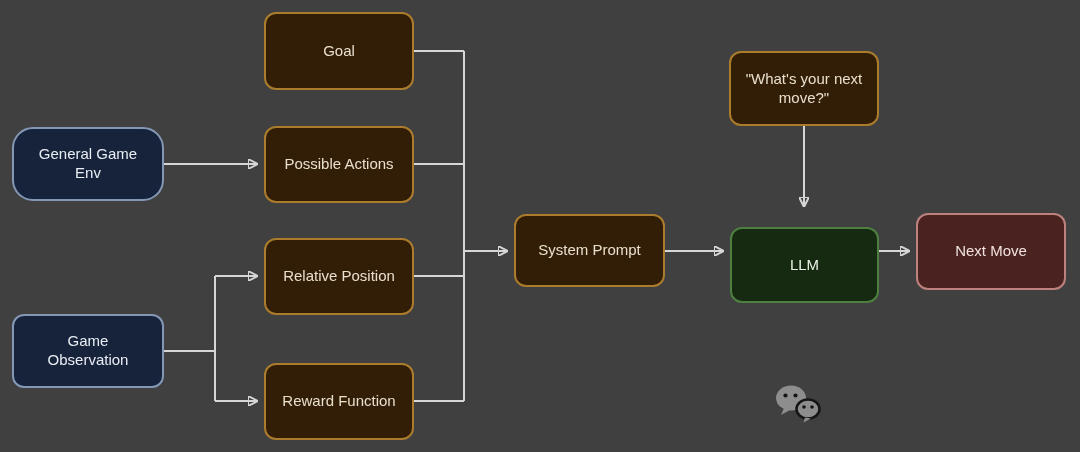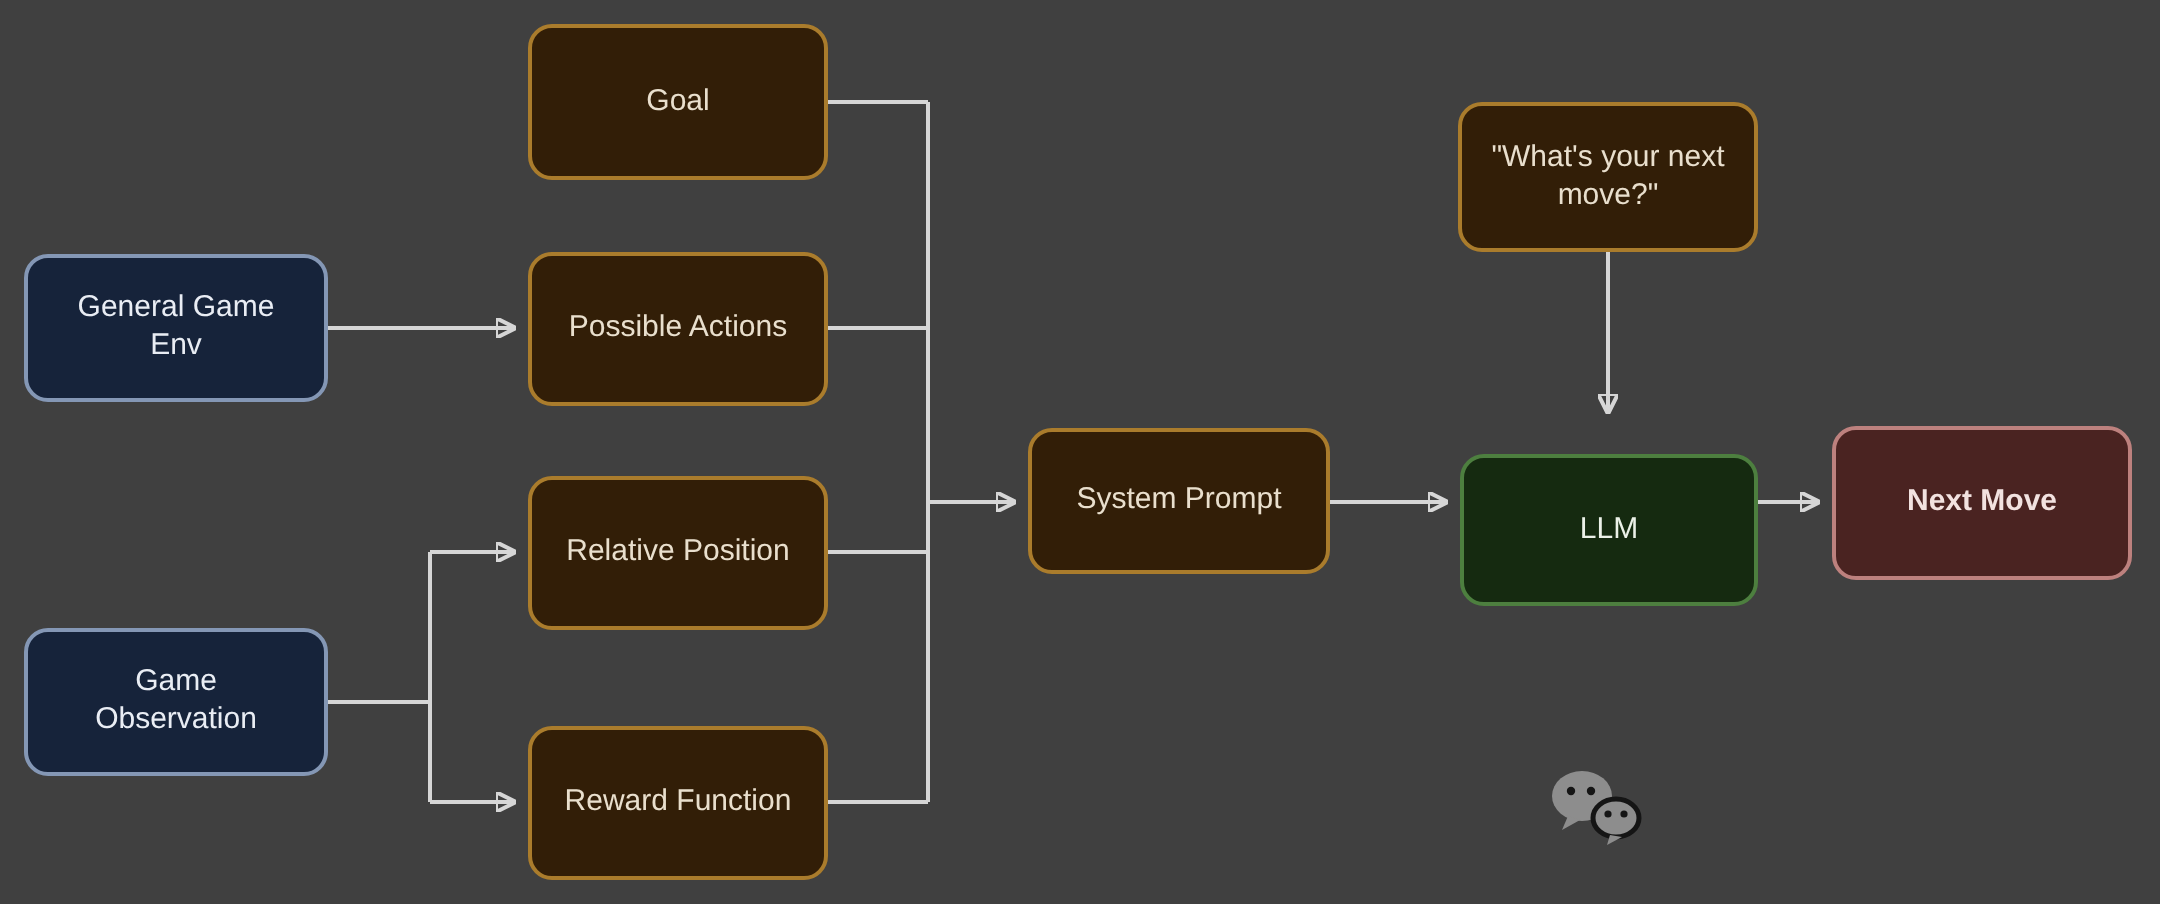--- a/index.html
+++ b/index.html
@@ -100,21 +100,21 @@
 
     <polyline points="804,126 804,205" marker-end="url(#arrow)"></polyline>
 
     <polyline points="879,251 908,251" marker-end="url(#arrow)"></polyline>
   </svg>
 
   <div class="node brown" style="left:264px; top:12px; width:150px; height:78px;">
     <span>Goal</span>
   </div>
 
-  <div class="node blue" style="left:12px; top:127px; width:152px; height:74px;">
+  <div class="node blue" style="left:12px; top:127px; width:152px; height:74px;border-radius:21px;">
     <span>General Game Env</span>
   </div>
 
   <div class="node brown" style="left:264px; top:126px; width:150px; height:77px;">
     <span>Possible Actions</span>
   </div>
 
   <div class="node brown" style="left:264px; top:238px; width:150px; height:77px;">
     <span>Relative Position</span>
   </div>
@@ -132,21 +132,21 @@
   </div>
 
   <div class="node brown" style="left:729px; top:51px; width:150px; height:75px;">
     <span>"What's your next move?"</span>
   </div>
 
   <div class="node green" style="left:730px; top:227px; width:149px; height:76px;">
     <span>LLM</span>
   </div>
 
-  <div class="node red" style="left:916px; top:213px; width:150px; height:77px;font-weight:bold;">
+  <div class="node red" style="left:916px; top:213px; width:150px; height:77px;">
     <span>Next Move</span>
   </div>
 
   <div class="watermark">
     <span style="display:inline-flex;">
       <svg width="48" height="40" viewBox="0 0 48 40">
         <g>
 
           <ellipse cx="17" cy="14" rx="15" ry="12.5" fill="#8d8d8d"></ellipse>
           <path d="M10,24 L7,31 L16,26 z" fill="#8d8d8d"></path>

